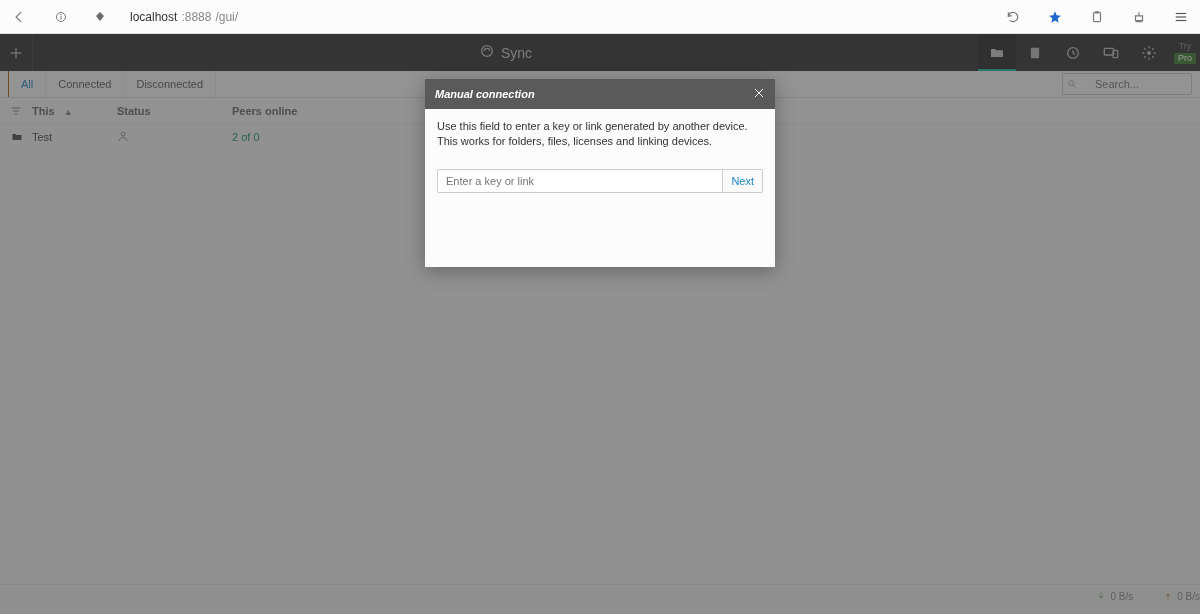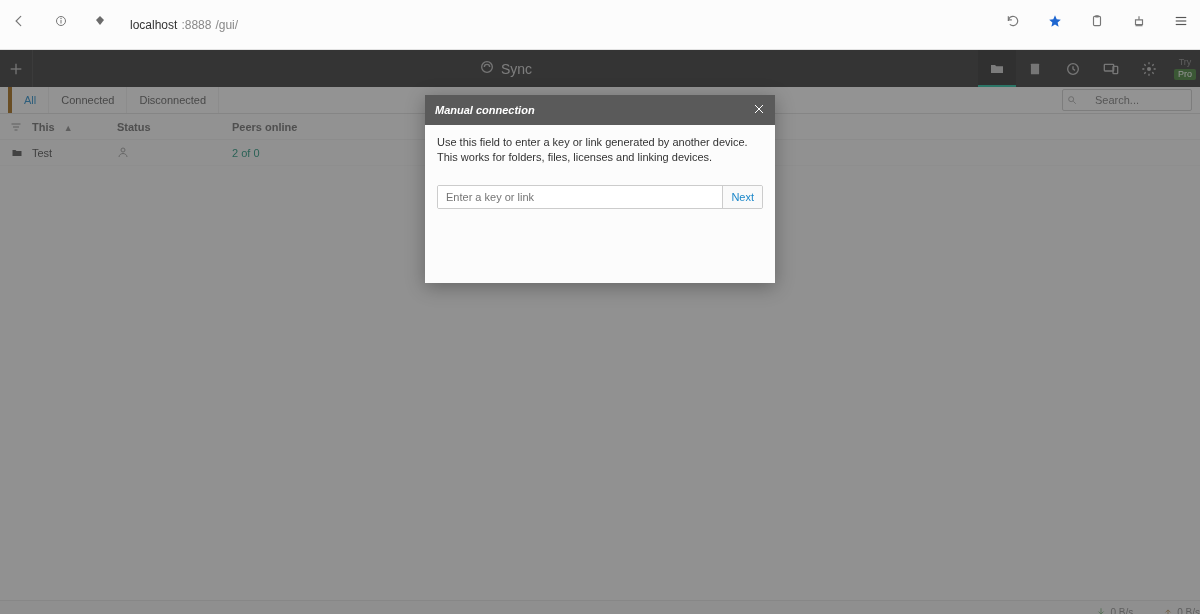--- a/index.html
+++ b/index.html
@@ -12,21 +12,22 @@
     color: #333;
     background: #f9f9f9;
     overflow: hidden;
   }
 
   
   .browser-chrome {
     height: 25px;
     background: #fcfcfc;
     display: flex;
-    padding: 12px 10px;
+    align-items: center;
+    padding: 4px 10px;
     border-bottom: 1px solid #e2e2e2;
     gap: 24px;
     color: #555;
   }
   .browser-chrome .spacer { flex: 1; }
   .browser-chrome svg { display: block; }
   .chrome-btn { display:flex; align-items:center; justify-content:center; width:18px; height:18px; }
   .url-bar {
     display: flex;
     align-items: center;
@@ -112,21 +113,21 @@
     background:#fdfdfd;
   }
   .subnav .tab {
     padding: 0 12px;
     height:26px;
     display:flex;
     align-items:center;
     color:#555;
     border-right:1px solid #eee;
   }
-  .subnav .tab:first-child { border-left:4px solid #a16207;text-align:right; }
+  .subnav .tab:first-child { border-left:1px solid #a16207;text-align:right; }
   .subnav .tab.active { color:#1b87c9; }
   .subnav .spacer { flex:1; }
   .subnav .search {
     display:flex;
     align-items:center;
     width:120px;
     height:20px;
     border:1px solid #ccc;
     border-radius:2px;
     padding:0 4px;

